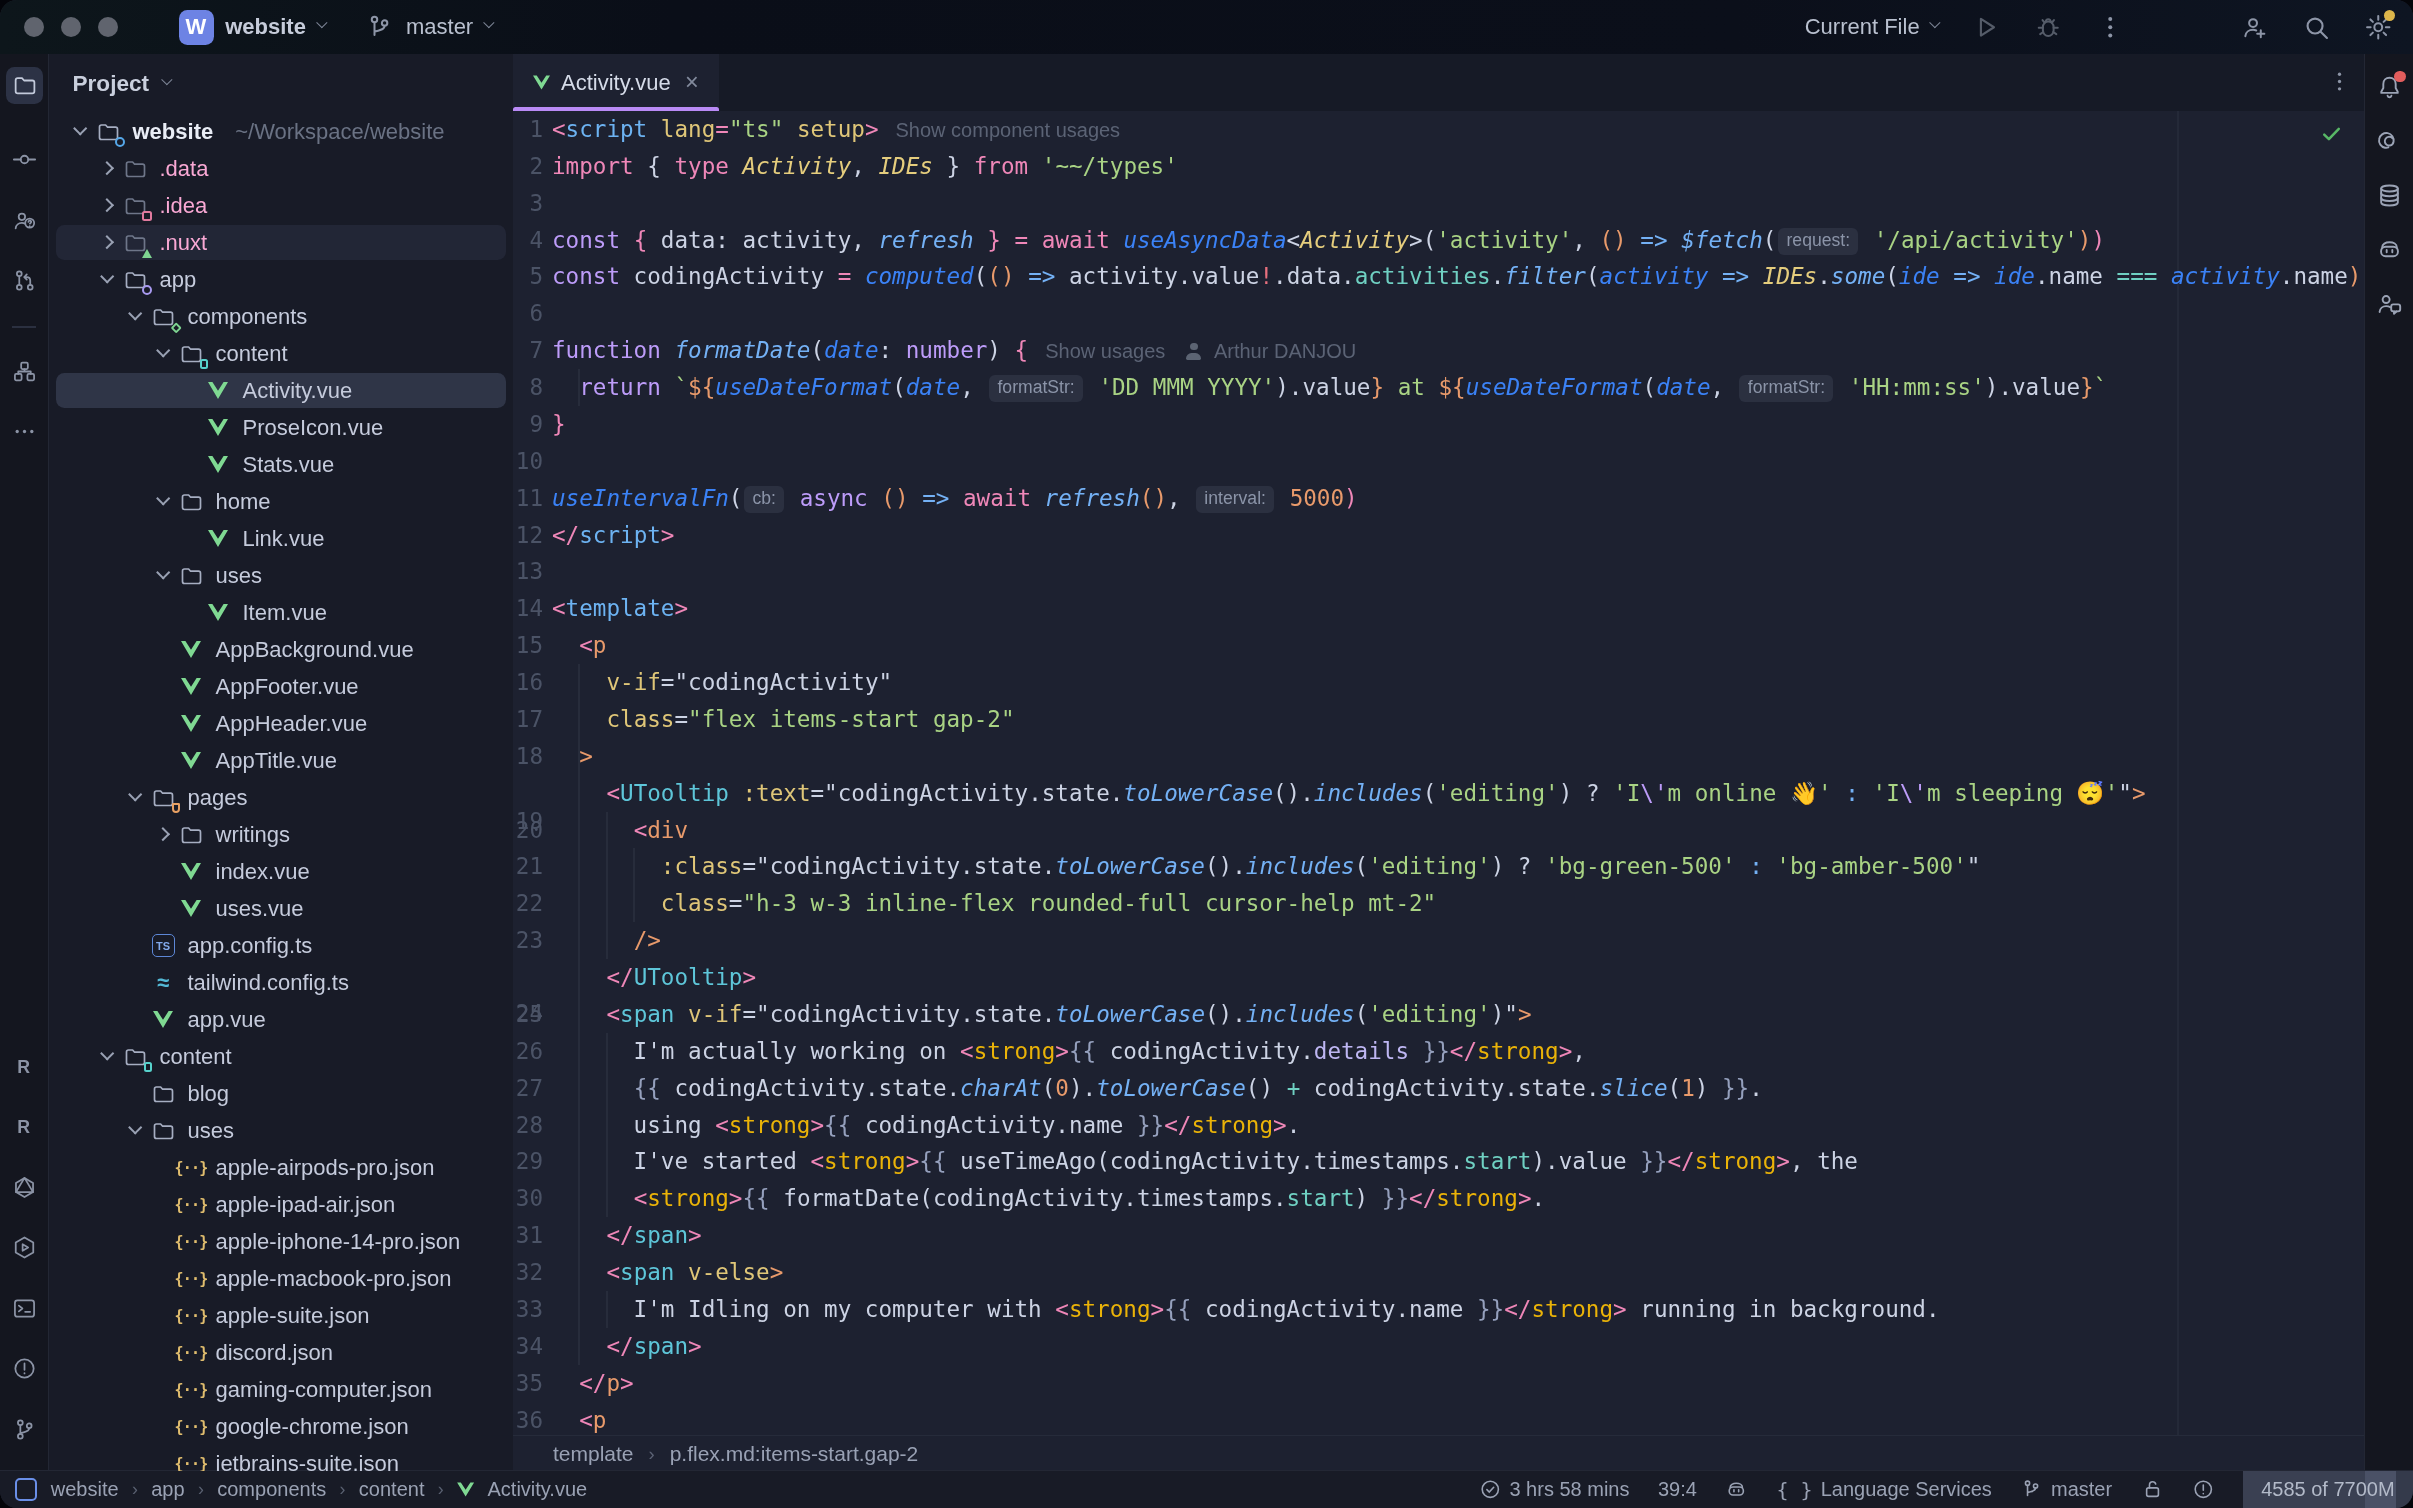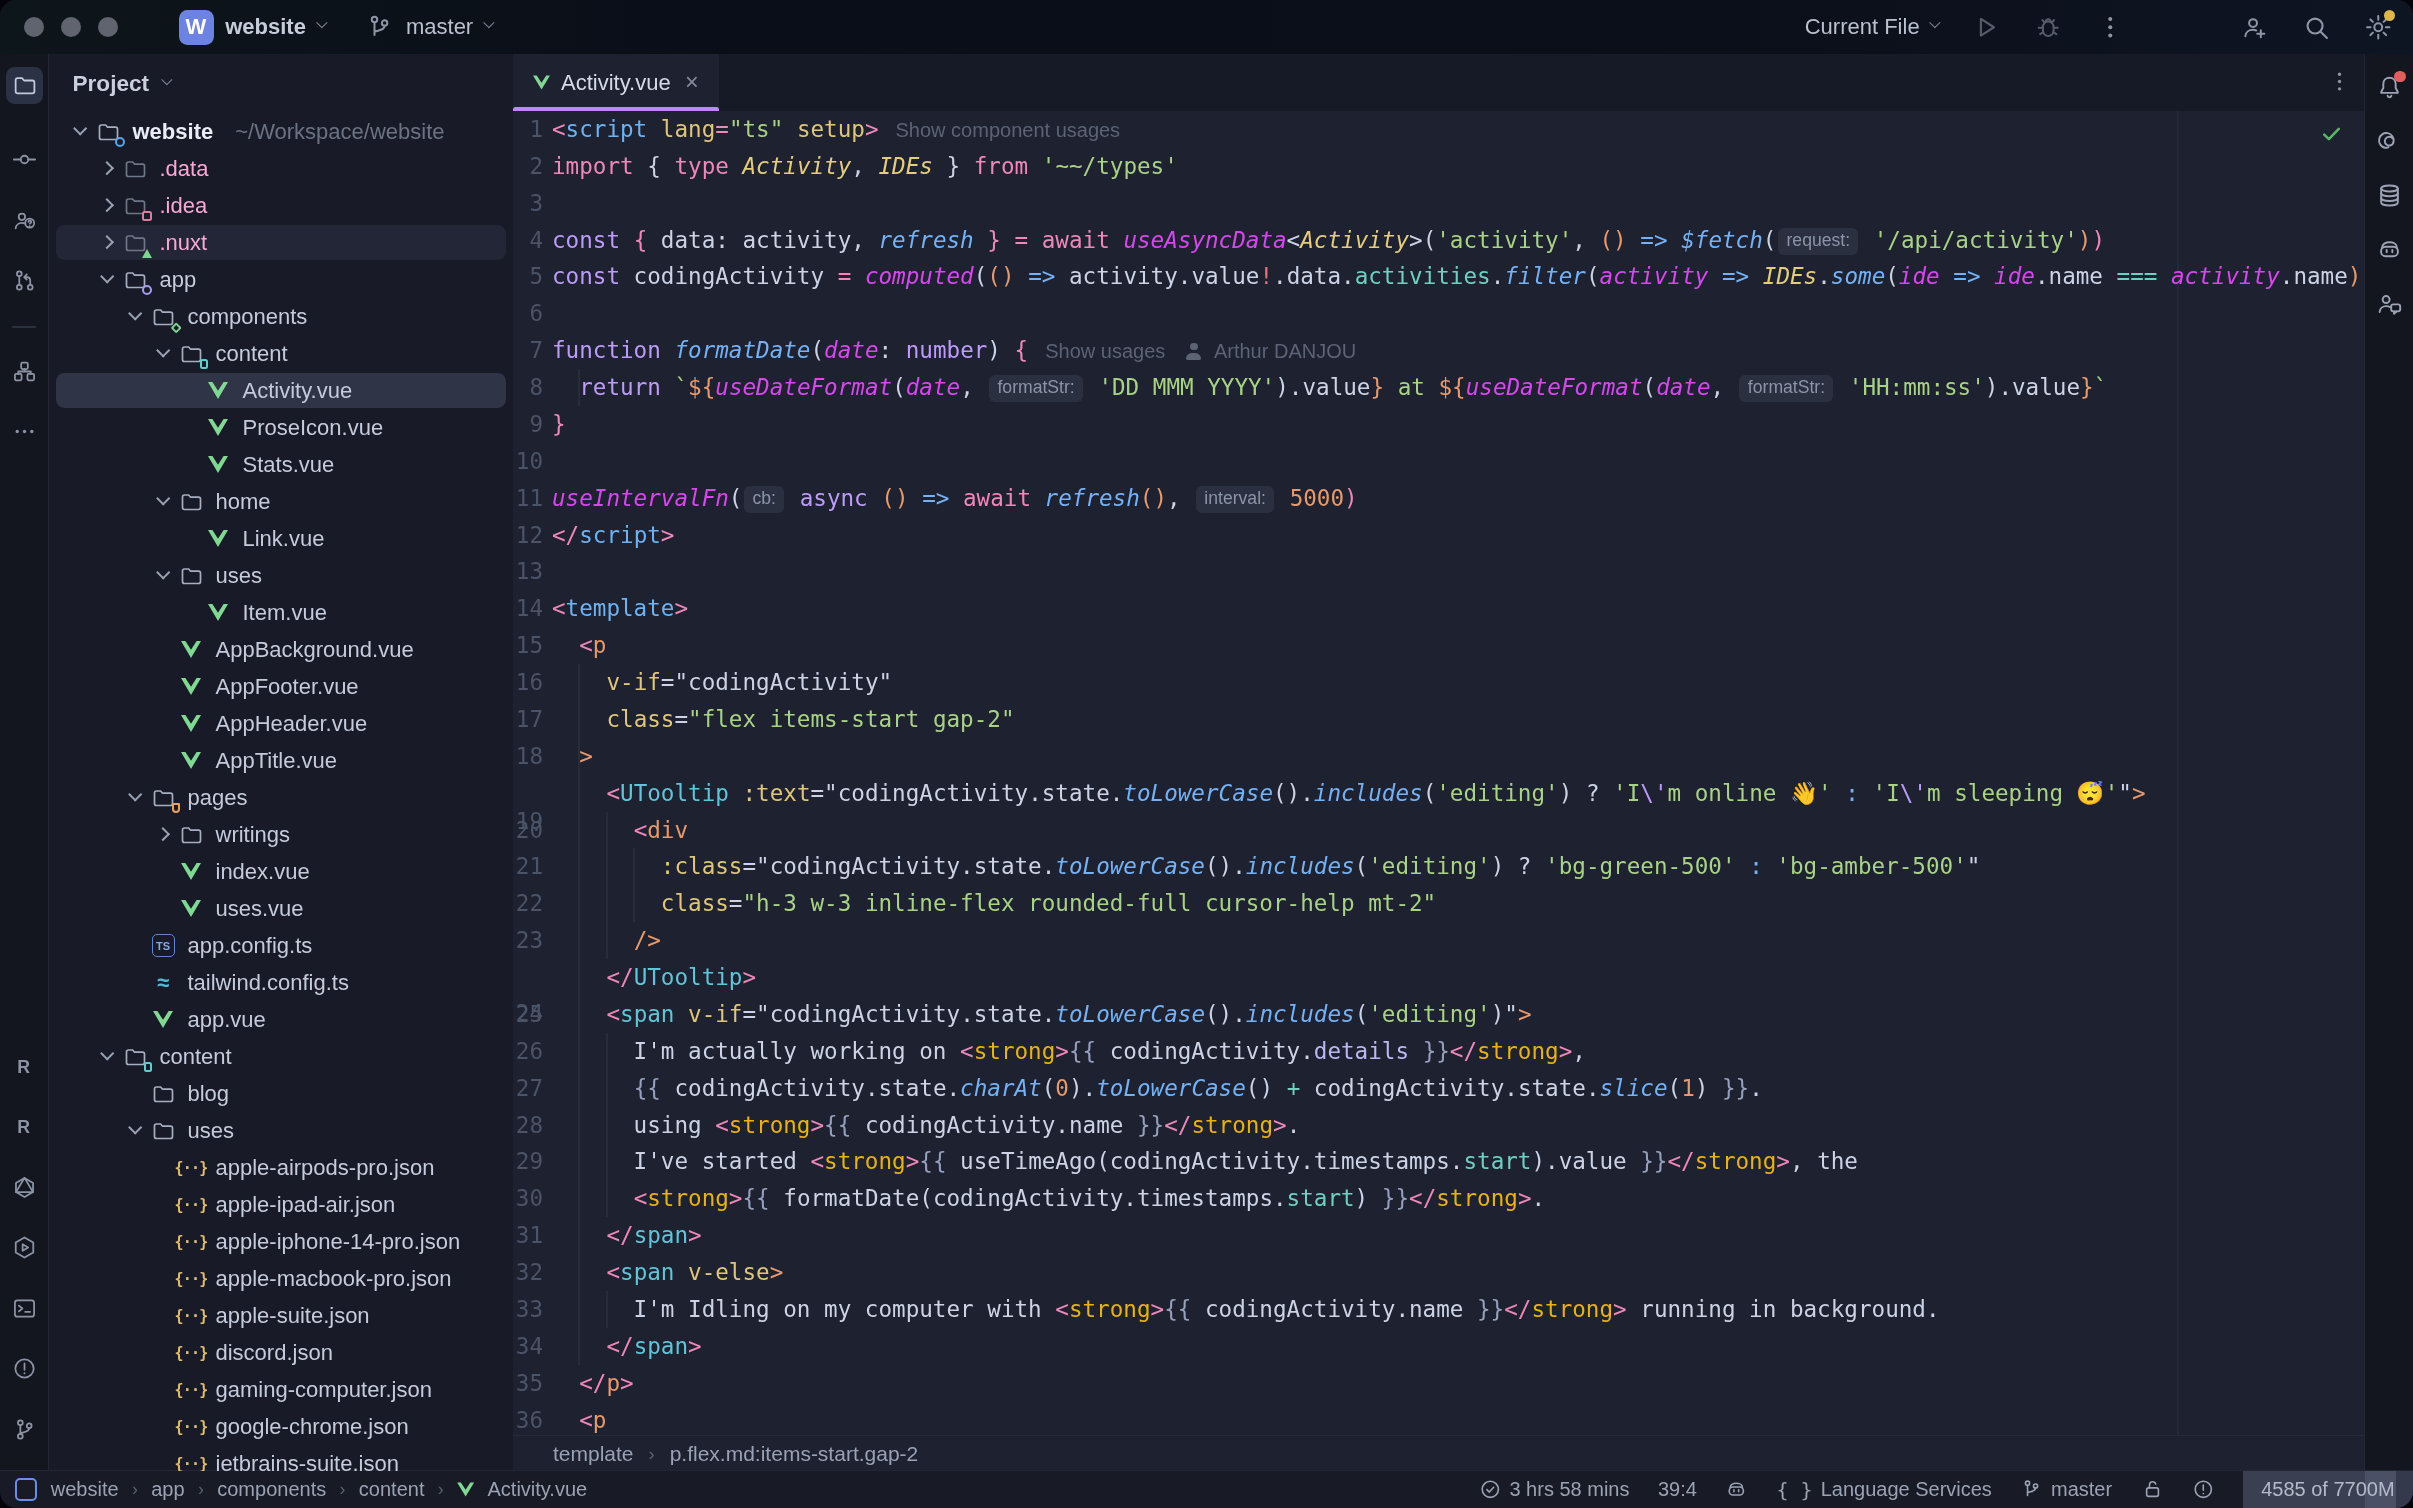--- a/index.html
+++ b/index.html
@@ -74,21 +74,21 @@
   .tab .x{color:#828a9c;font-size:23.5px;margin-left:3.4px;}
   .tab-kebab{margin-left:auto;align-self:center;margin-right:11.7px;color:#8d95a7;}
   .editor{position:absolute;left:513px;top:111px;right:49px;bottom:72px;background:#1d2130;overflow:hidden;
     font-family:"DejaVu Sans Mono",monospace;font-size:22.6px;}
   .ln{position:absolute;right:0;width:100%;height:37px;line-height:37px;color:#4b5366;text-align:right;}
   .gutter{position:absolute;left:0;top:0;width:30px;bottom:0;}
   .codepane{position:absolute;left:39px;top:0;right:0;bottom:0;}
   .cl{position:absolute;left:0;height:37px;line-height:37px;white-space:pre;color:#ccd3e4;}
   .tk-kw{color:#bd9cf9;} .tk-pk{color:#ef87b8;} .tk-str{color:#a9d384;} .tk-attr{color:#dfc678;}
   .tk-type{color:#e5cd7d;font-style:italic;} .tk-fnB{color:#74b1f5;font-style:italic;}
-  .tk-fnP{color:#d946ef;font-style:italic;} .tk-tag{color:#6db3f2;} .tk-tagS{color:#5ec6d9;}
+  .tk-fnP{color:#3b82f6;font-style:italic;} .tk-tag{color:#6db3f2;} .tk-tagS{color:#5ec6d9;}
   .tk-tagG{color:#eab308;} .tk-tagO{color:#e89a6b;} .tk-num{color:#e89a6b;}
   .tk-opB{color:#74b1f5;} .tk-teal{color:#6fd0c2;} .tk-err{color:#e8707e;}
   .tk-brace{color:#95a0bd;} .tk-esc{color:#bd9cf9;} .tk-propP{color:#beb6f2;} .tk-def{color:#ccd3e4;}
   .hint{font-family:"Liberation Sans",sans-serif;font-size:20px;color:#5b6375;margin-left:17px;}
   .inlay{display:inline-block;font-family:"Liberation Sans",sans-serif;font-size:17.6px;line-height:1;
     background:#2b3040;color:#8b94a8;border-radius:5.9px;padding:4.2px 8.4px 5px;vertical-align:middle;margin:0 1.7px;}
   .author-ico{display:inline-block;width:17px;height:17px;position:relative;margin-left:20px;margin-right:6.7px;vertical-align:-1.7px;}
   .author-ico::before{content:"";position:absolute;top:0;left:5px;width:7.5px;height:7.5px;border-radius:50%;background:#5c6473;}
   .author-ico::after{content:"";position:absolute;bottom:0;left:0.8px;width:15px;height:6.7px;border-radius:6.7px 6.7px 1.7px 1.7px;background:#5c6473;}
   .iguide{position:absolute;width:1.7px;background:#272c3b;}

